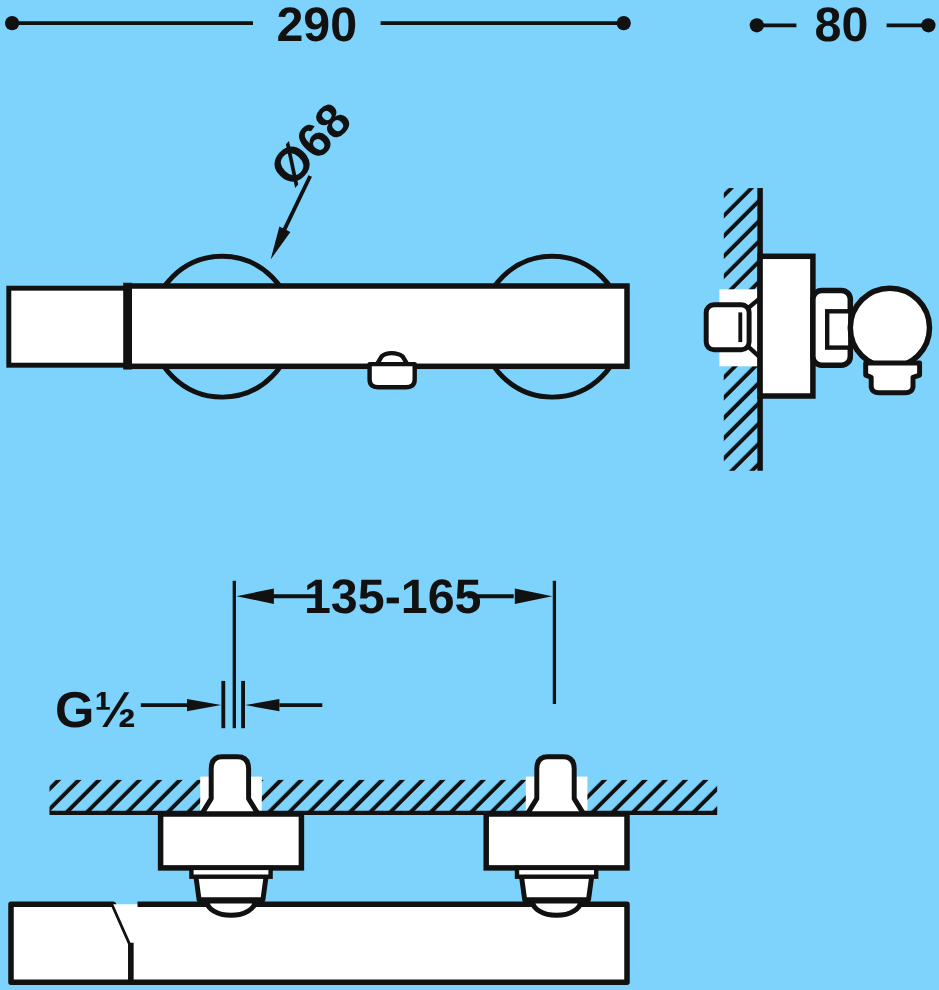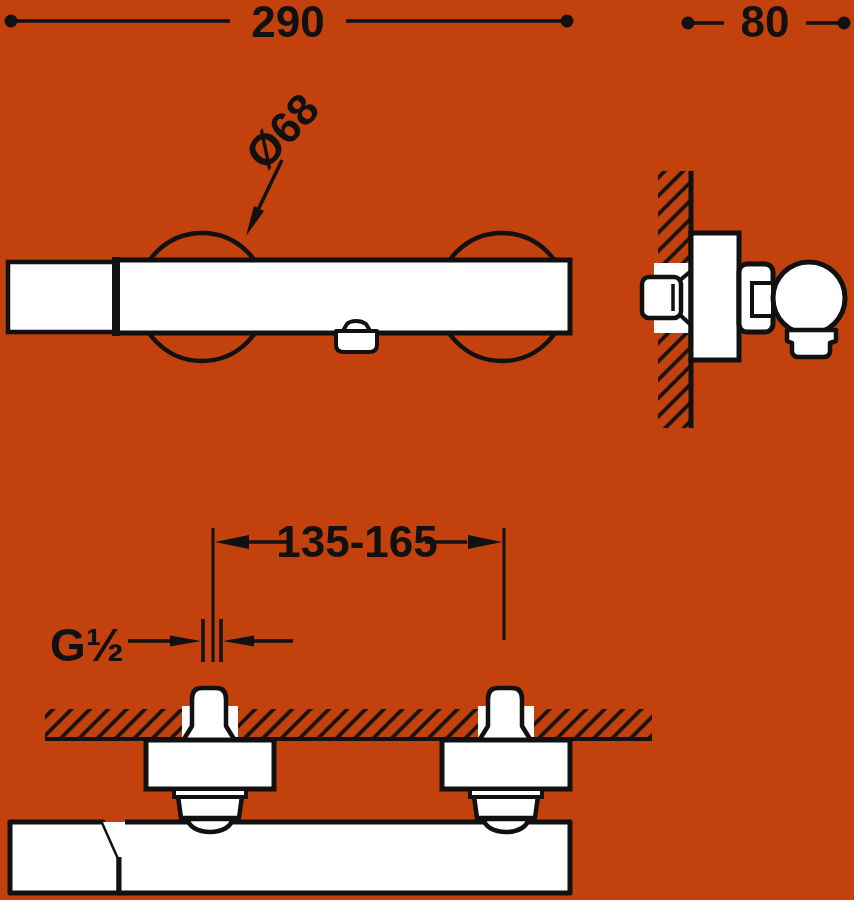--- a/index.html
+++ b/index.html
@@ -1,16 +1,16 @@
 <!DOCTYPE html>
 <html><head>
 <meta charset="utf-8">
 <style>
   html,body{margin:0;padding:0;background:#ffffff;}
-  .stage{width:854px;height:900px;position:relative;background:#c2410c;}
+  .stage{width:854px;height:900px;position:relative;background:#7dd3fc;}
   svg{display:block;}
   .lbl{
     font-family:"Liberation Sans",sans-serif;
     fill:#111111;
     font-weight:bold;
   }
   .dim-text{font-size:44px;}
   .thread-text{font-size:46px;}
   .stroke{stroke:#111111;fill:none;}
   .fillw{fill:#ffffff;}

